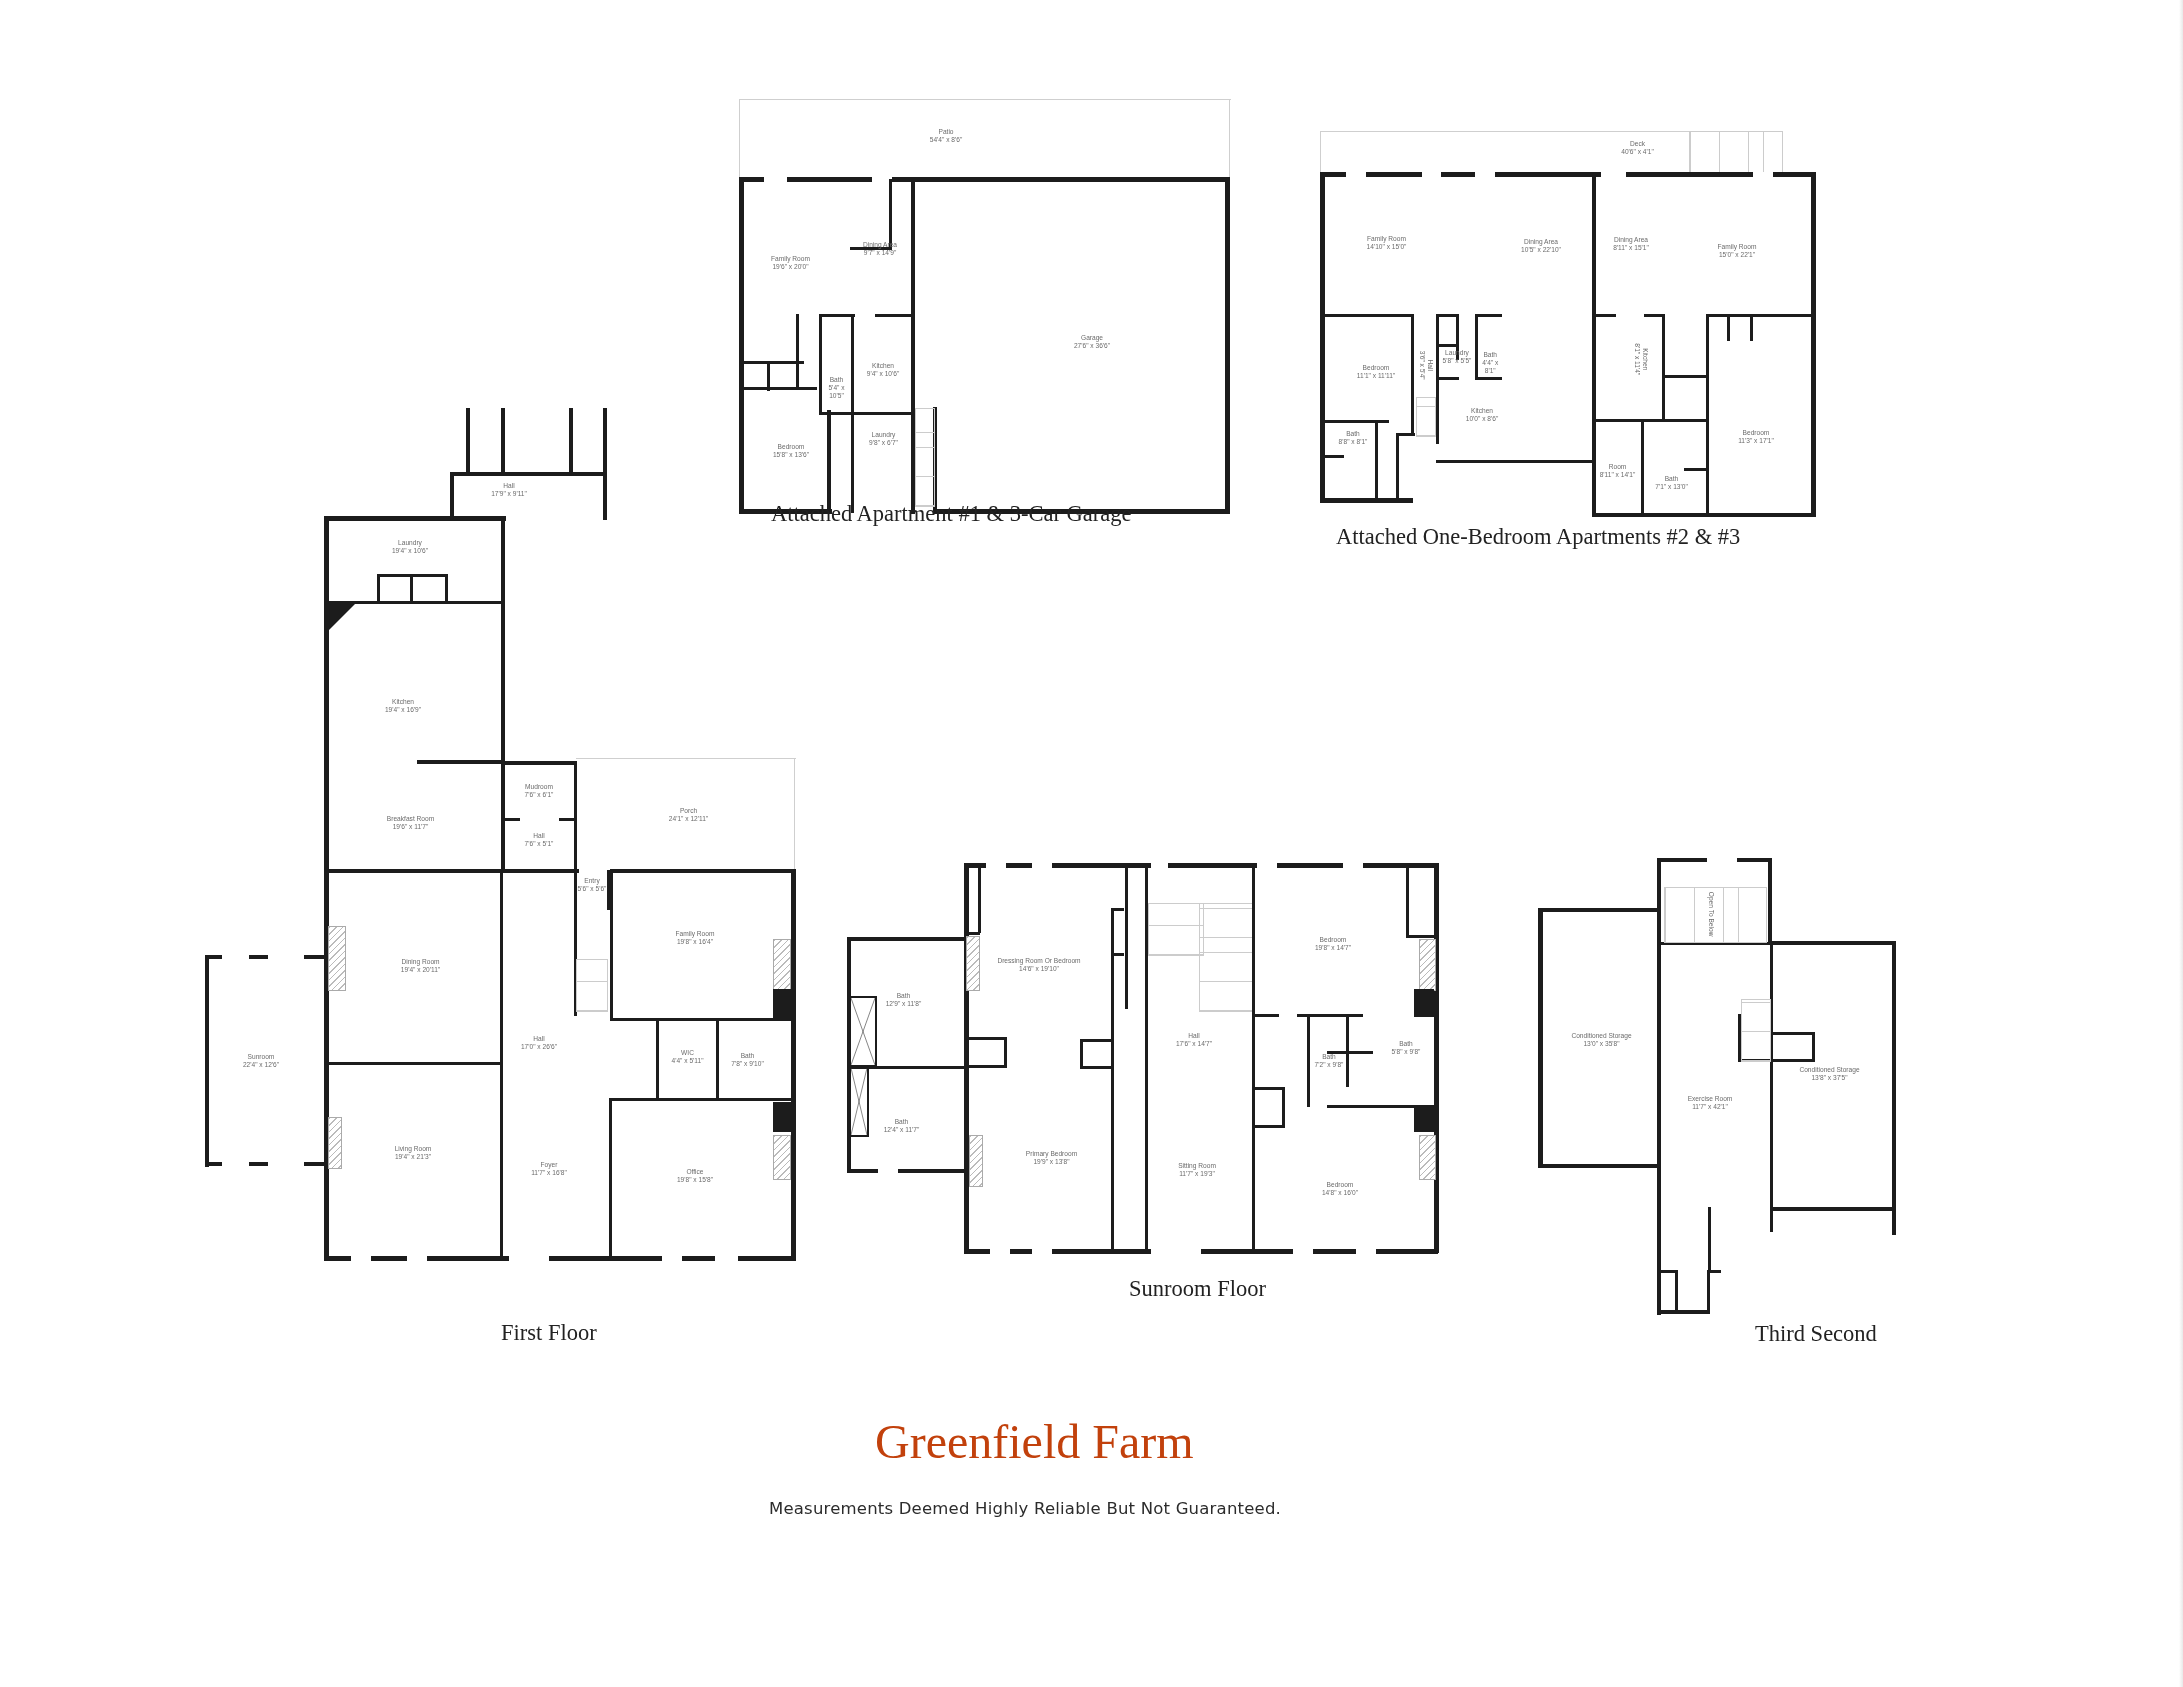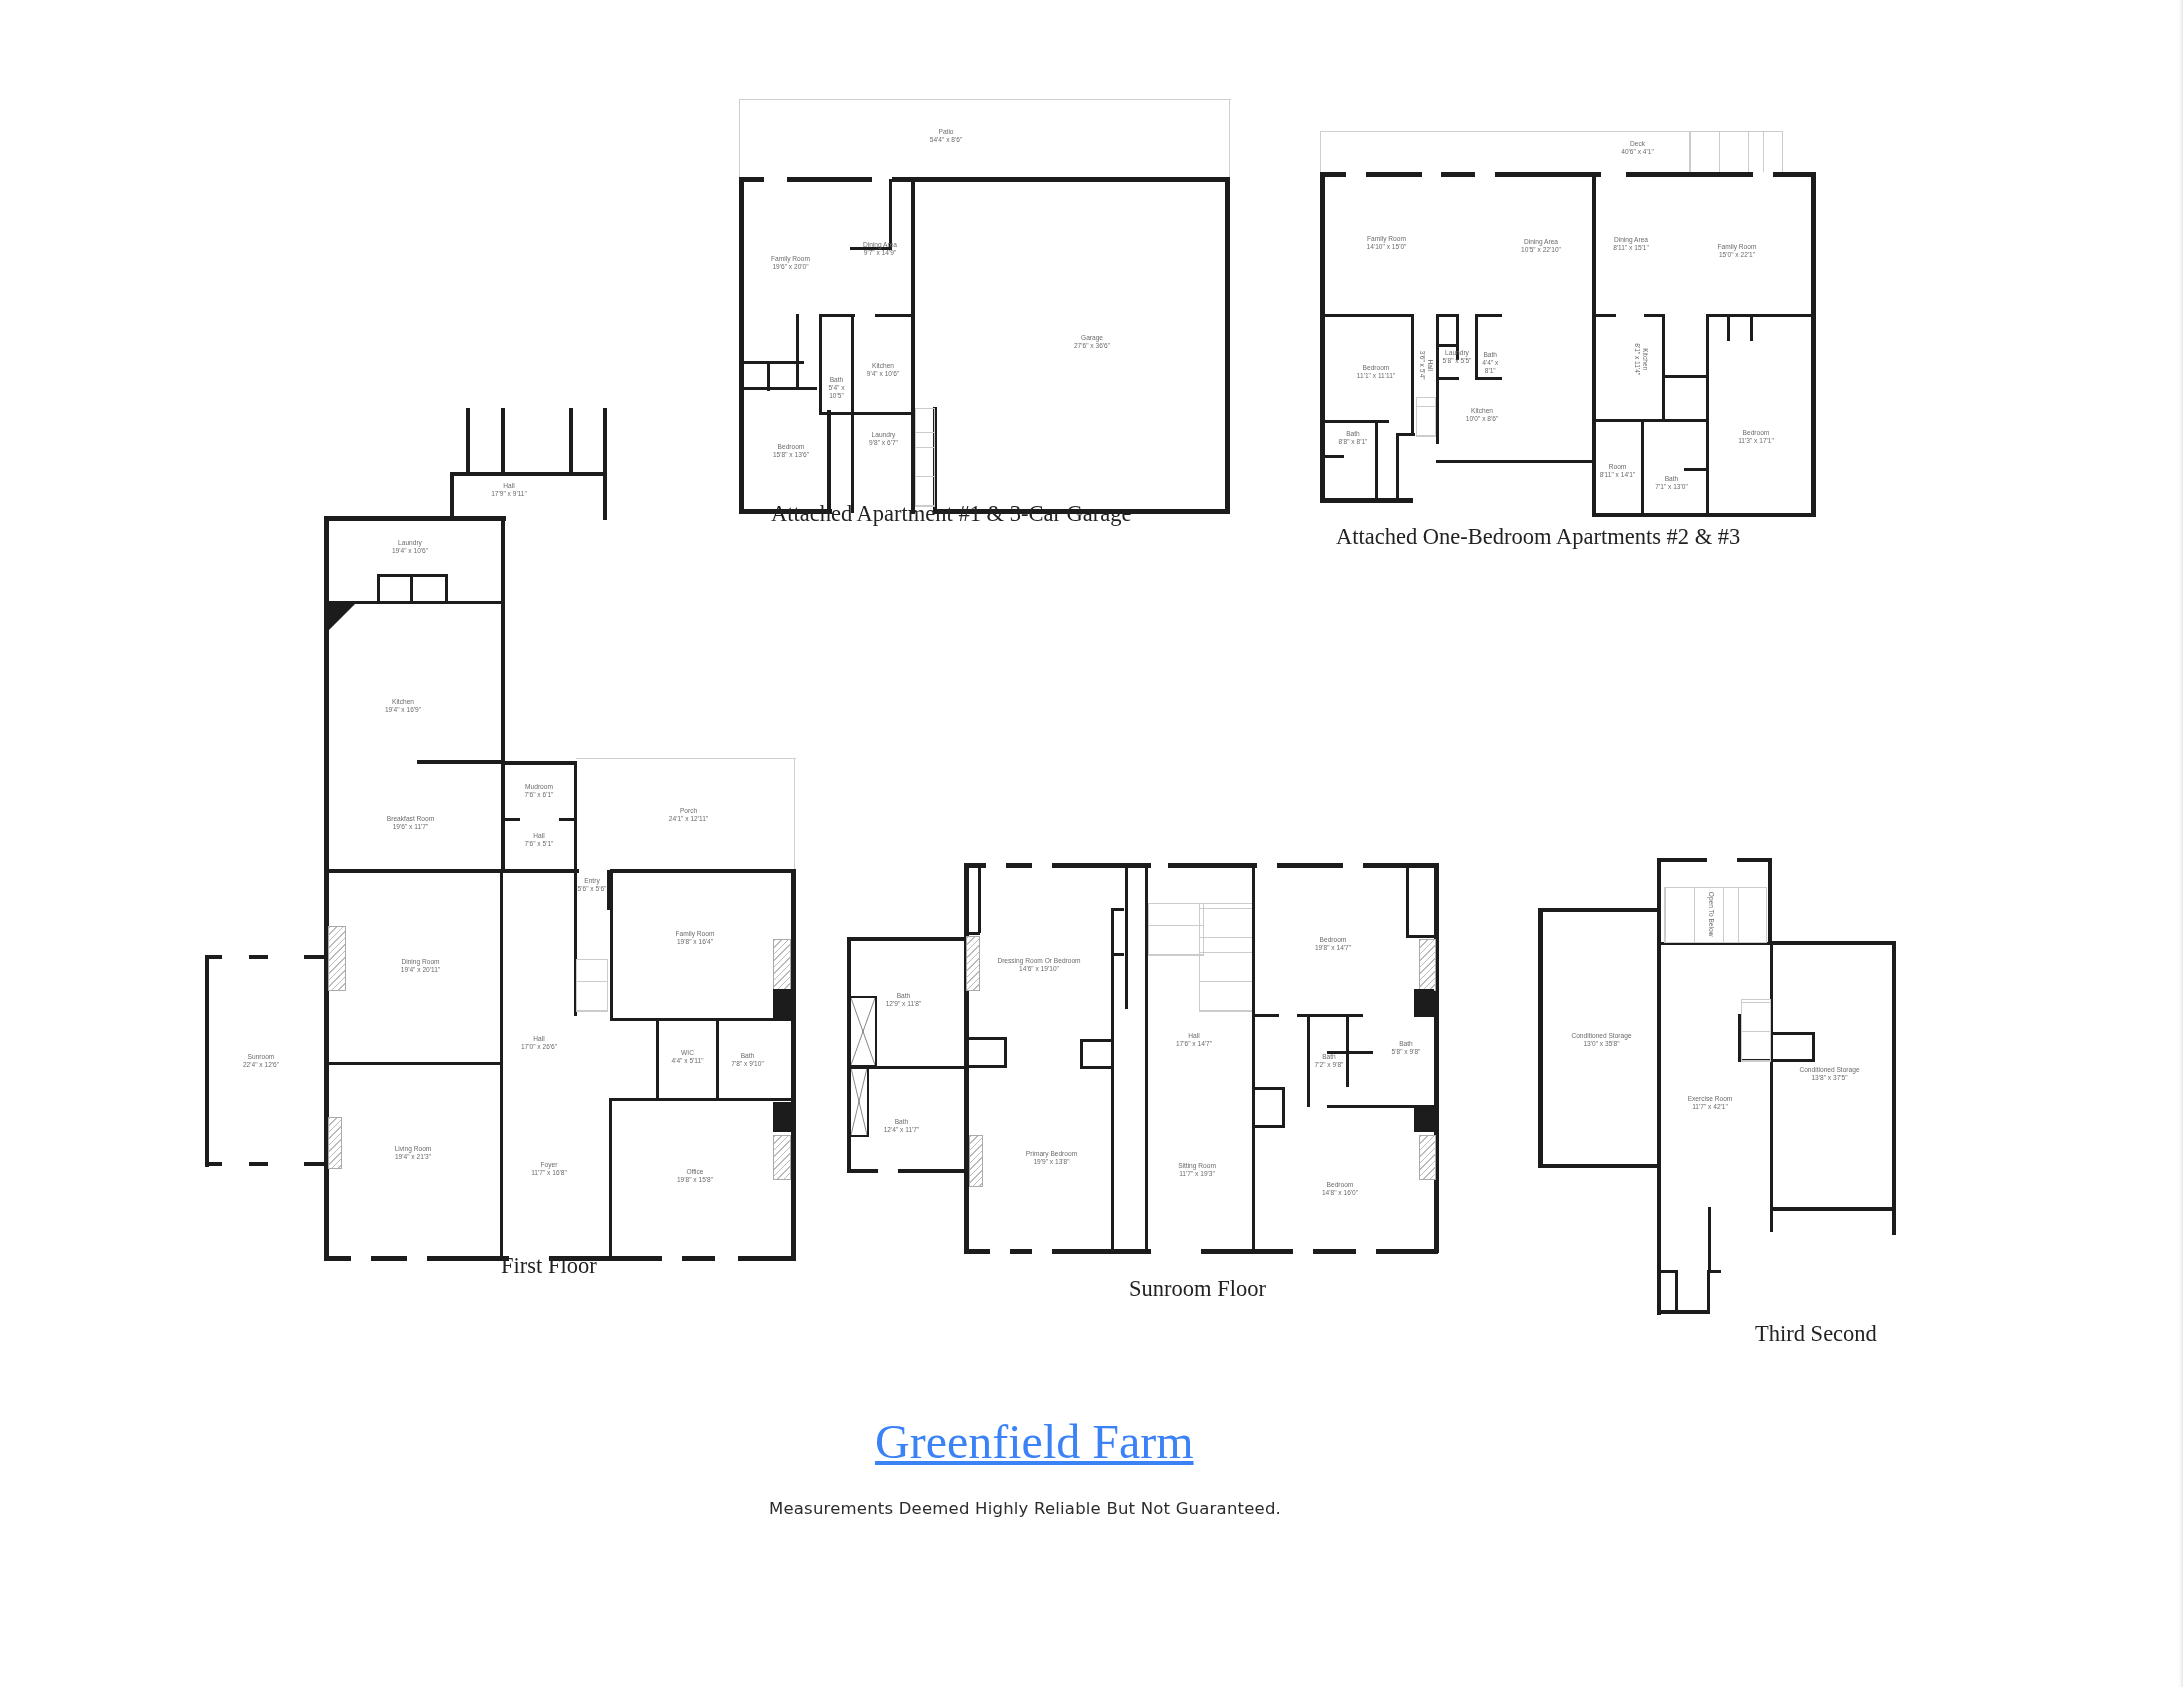--- a/index.html
+++ b/index.html
@@ -6,21 +6,21 @@
   body { width: 2183px; height: 1687px; position: relative; overflow: hidden; font-family: "Liberation Sans", sans-serif; }
   .plan { position: absolute; }
   .wall { position: absolute; background: #1c1c1c; }
   .thin { position: absolute; background: #cfcfcf; }
   .win { position: absolute; background: #ffffff; }
   .room { position: absolute; text-align: center; color: #6b6b6b; font-family: "Liberation Sans", sans-serif; line-height: 1.25; }
   .room .n { font-size: 6.6px; display: block; }
   .room .d { font-size: 6.6px; display: block; }
   .rot { transform: rotate(90deg); transform-origin: center; }
   .floor-label { position: absolute; font-family: "Liberation Serif", serif; color: #222; white-space: nowrap; }
-  .title { position: absolute; font-family: "Liberation Serif", serif; color: #3b82f6; font-size: 48px; white-space: nowrap; text-decoration: underline; }
+  .title { position: absolute; font-family: "Liberation Serif", serif; color: #c2410c; font-size: 48px; white-space: nowrap; }
   .disclaimer { position: absolute; font-family: "DejaVu Sans", sans-serif; color: #2c2c2c; font-size: 16.5px; white-space: nowrap; letter-spacing: 0.2px; }
   .hatch { position: absolute; background: repeating-linear-gradient(135deg, #bbb 0 1.3px, #fff 1.3px 4.6px); border: 0.7px solid #aaa; }
   .solid { position: absolute; background: #1c1c1c; }
   .xbox { position: absolute; border: 2px solid #1c1c1c; box-sizing: border-box; }
   .xbox svg { width: 100%; height: 100%; display: block; }
   .stairs { position: absolute; background: repeating-linear-gradient(0deg, #ccc 0 0.7px, transparent 0.7px 14.6px); border: 0.7px solid #ccc; box-sizing: border-box; }
   .stairs.v { background: repeating-linear-gradient(90deg, #ccc 0 0.7px, transparent 0.7px 14.6px); }
   .edge-line { position: absolute; right: 0; top: 0; width: 4px; height: 1687px; background: linear-gradient(90deg, #fff, #e8e8e8); }
 </style>
 </head>
@@ -333,21 +333,21 @@
       <span class="d">19'4" x 21'3"</span>
     </div>
   <div class="room" style="left:519px;top:1161px;width:60px;">
     <span class="n">Foyer</span>
       <span class="d">11'7" x 16'8"</span>
     </div>
   <div class="room" style="left:662px;top:1168px;width:66px;">
     <span class="n">Office</span>
       <span class="d">19'8" x 15'8"</span>
     </div>
-  <div class="floor-label" style="left:501px;top:1253px;font-size:22.5px;">First Floor</div>
+  <div class="floor-label" style="left:501px;top:1320px;font-size:22.5px;">First Floor</div>
 </div>
 
 <div class="plan">
   <div class="wall" style="left:964px;top:863px;width:474px;height:4.6px;"></div>
   <div class="win" style="left:986px;top:863px;width:20px;height:4.6px;"></div>
   <div class="win" style="left:1032px;top:863px;width:20px;height:4.6px;"></div>
   <div class="win" style="left:1151px;top:863px;width:16.5px;height:4.6px;"></div>
   <div class="win" style="left:1257px;top:863px;width:20px;height:4.6px;"></div>
   <div class="win" style="left:1343px;top:863px;width:20px;height:4.6px;"></div>
   <div class="wall" style="left:964px;top:863px;width:4.6px;height:390px;"></div>

